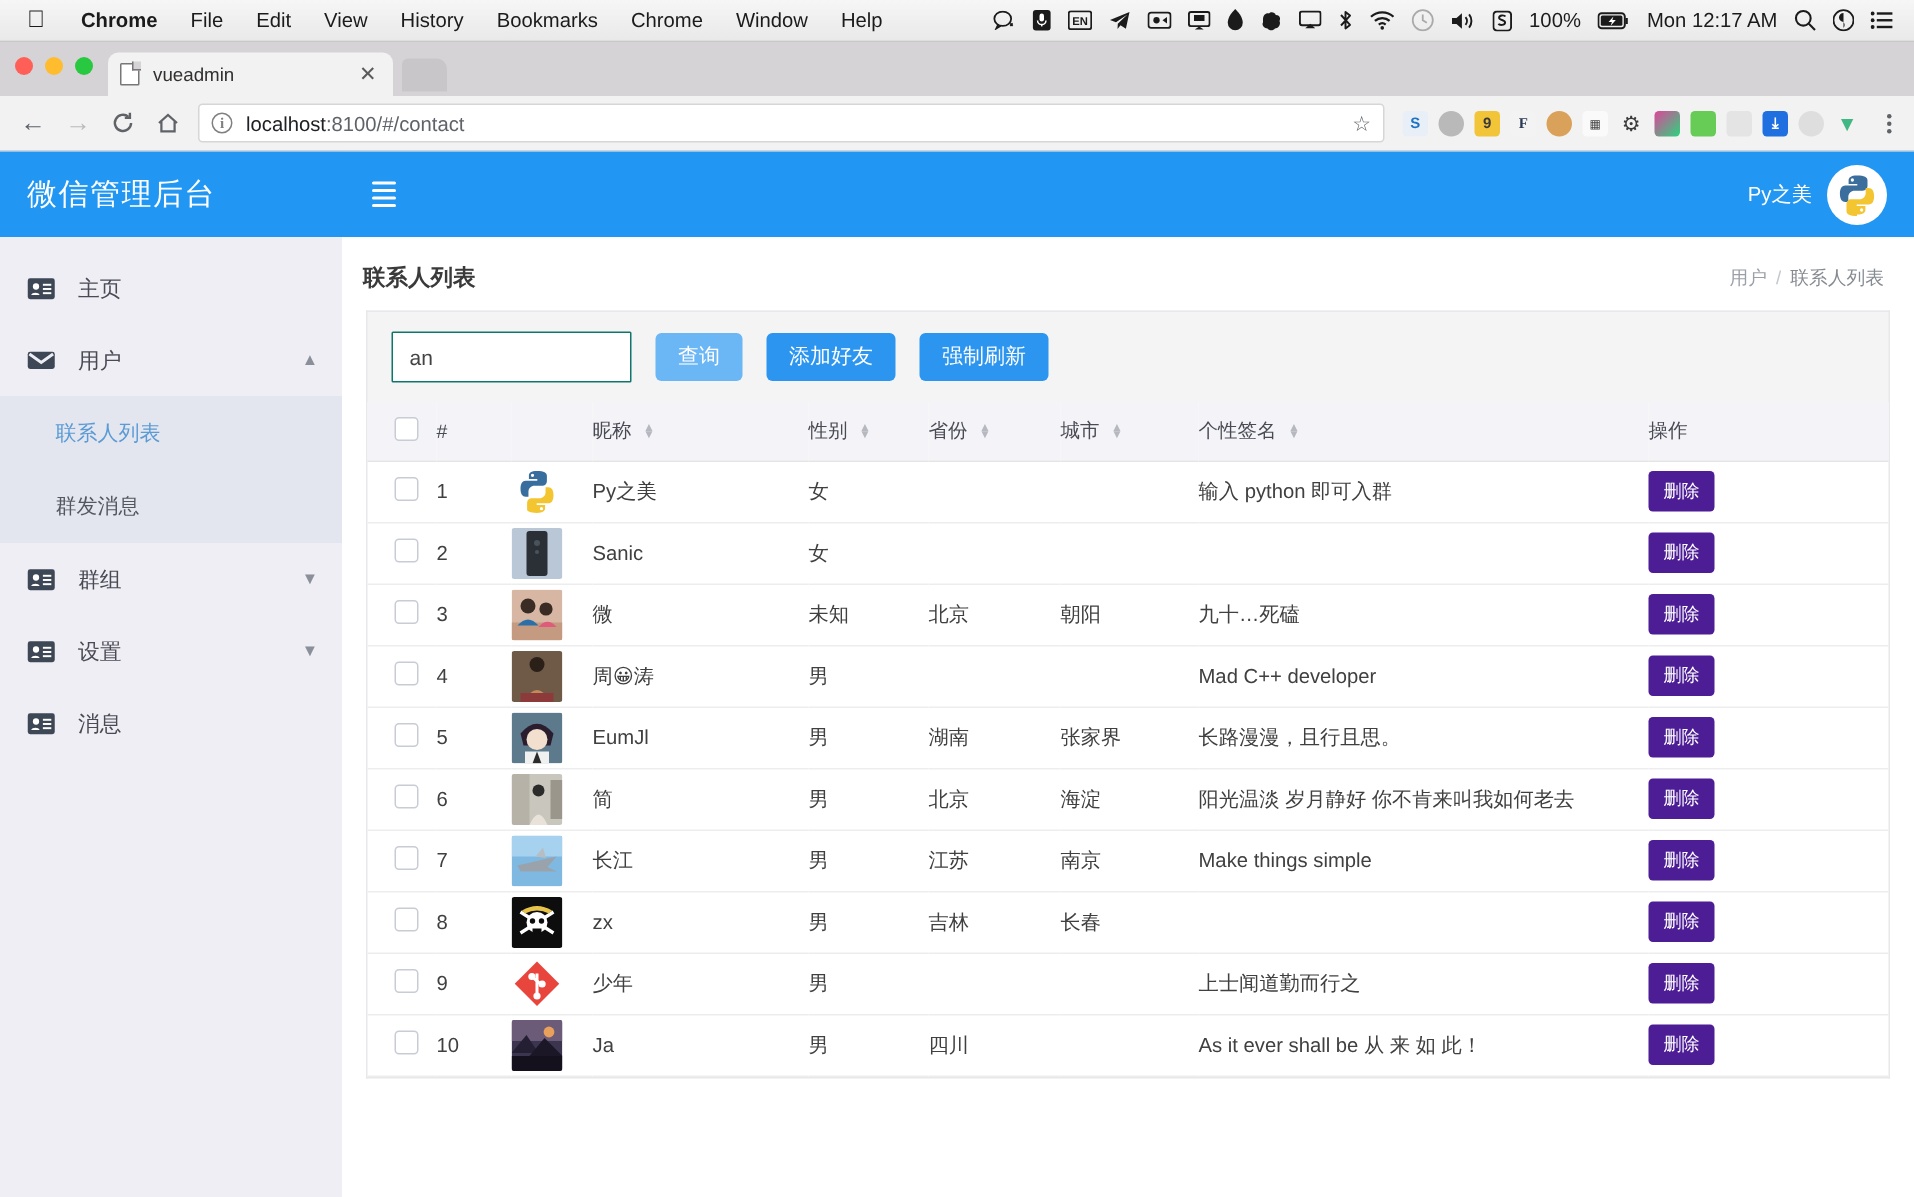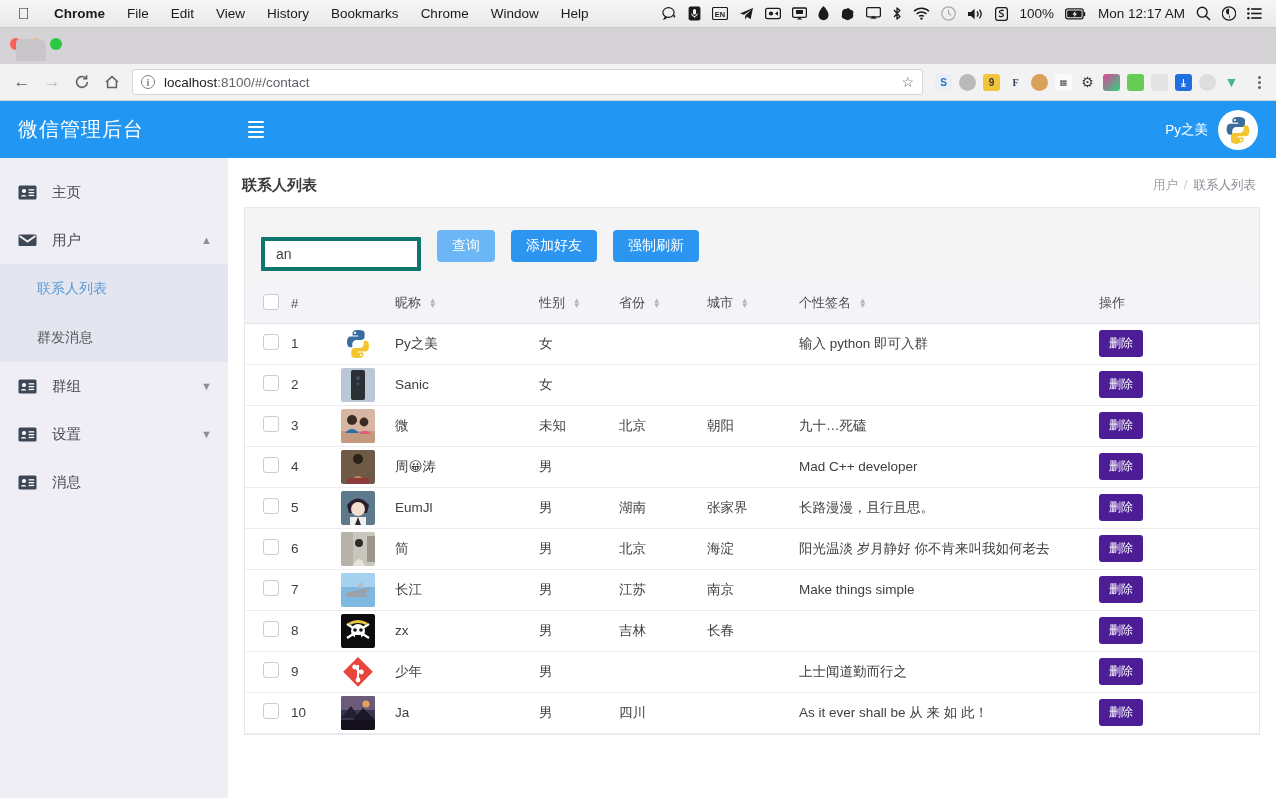--- a/index.html
+++ b/index.html
@@ -117,24 +117,23 @@
   .crumbs { margin-left: auto; font-size: 12.5px; color: #9b9fa6; }
   .crumbs .sep { padding: 0 6px; color: #c3c6cb; }
   .crumbs .cur { color: #868b92; }
 
   .panel { margin: 0 16px; }
   .toolbar {
     background: #f4f4f5; border: 1px solid #e8e8ea; border-bottom: none;
     padding: 13px 16px; display: flex; align-items: center; gap: 16px;
   }
   .search-input {
-    width: 160px; height: 34px; border: 4px solid #0f766e; border-radius: 1px;
+    width: 160px; height: 34px; border: 1px solid #0f766e; border-radius: 1px;
     padding: 0 11px; font-size: 14px; color: #444; outline: none; background: #fff;
     font-family: inherit;
-    margin-top: 16px;
   }
   .btn {
     height: 32px; border: none; border-radius: 4px; color: #fff; background: #2b95f0;
     font-size: 14px; padding: 0 15px; cursor: pointer; font-family: inherit;
     display:flex; align-items:center; justify-content:center; position: relative;
   }
   .btn.active { background: #6bb6f5; }
 
   .tablewrap { border: 1px solid #e8e8ea; border-top: none; background: #fff; position: relative; }
   table { width: 100%; border-collapse: collapse; table-layout: fixed; }
@@ -332,20 +331,25 @@
         </svg>
     </span>
   </div>
 </div>
 
 <div class="chrome-tabstrip">
   <div class="traffic">
     <i style="background:#ff5f57"></i>
     <i style="background:#febc2e"></i>
     <i style="background:#28c840"></i>
+  </div>
+  <div class="tab">
+    <span class="favicon"></span>
+    <span class="tabtitle">vueadmin</span>
+    <span class="tabclose">✕</span>
   </div>
   <div class="newtab"></div>
 </div>
 
 <div class="chrome-toolbar">
   <span class="navbtn">←</span>
   <span class="navbtn dim">→</span>
   <span class="navbtn">
     <svg width="16" height="16" viewBox="0 0 16 16">
         <path d="M13.4 8 A5.4 5.4 0 1 1 11.6 3.9" fill="none" stroke="#5f6368" stroke-width="1.6"></path>

